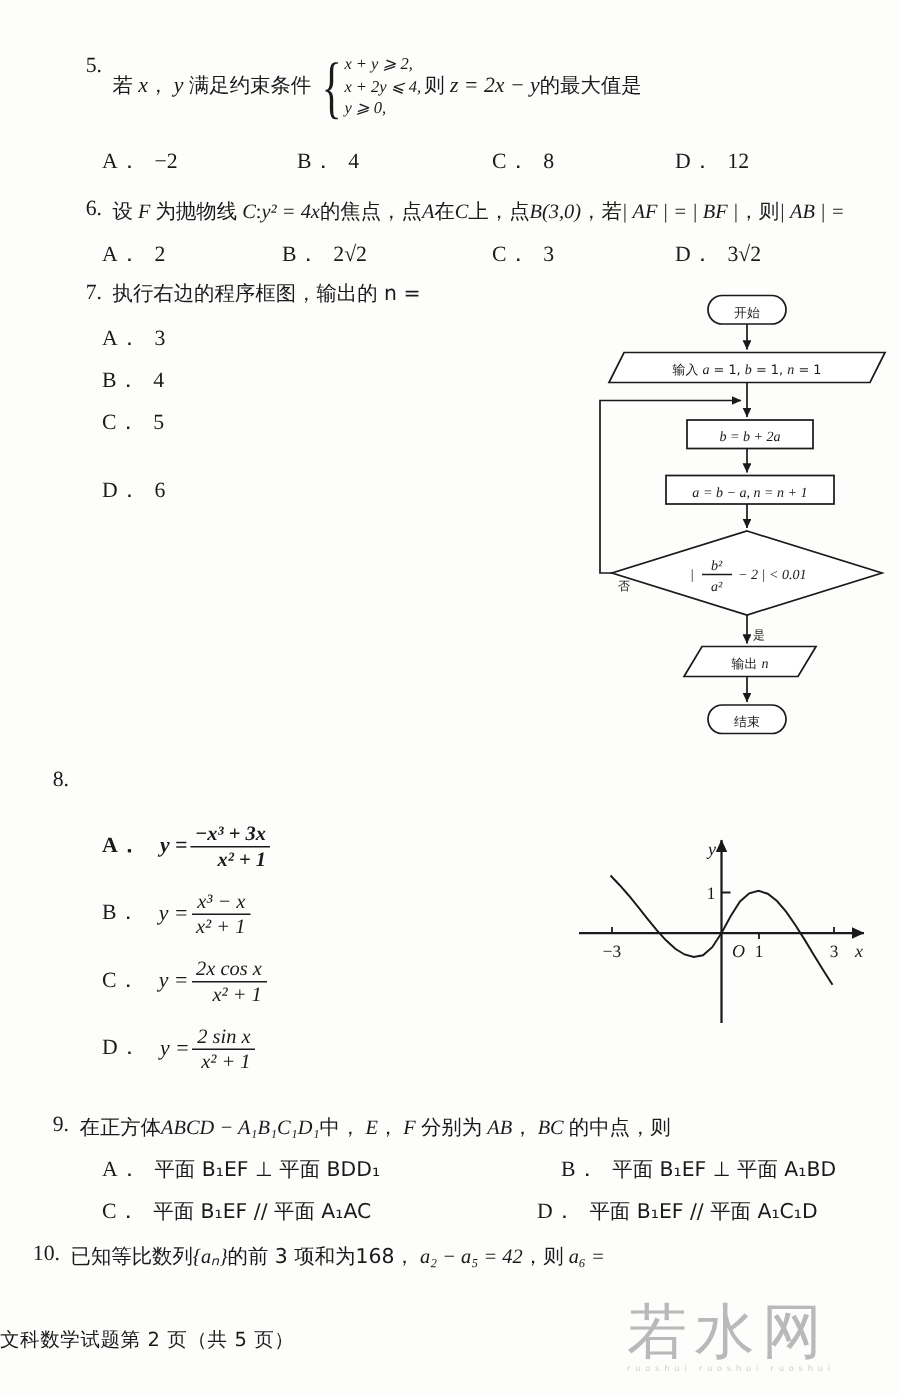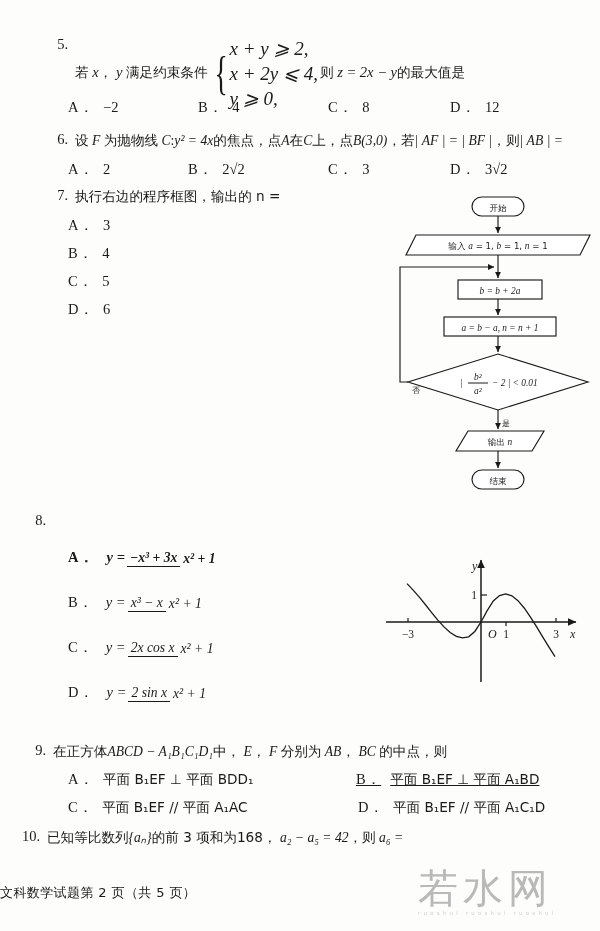--- a/index.html
+++ b/index.html
@@ -56,26 +56,27 @@
     vertical-align: middle;
     margin: 0 2px;
   }
   .sys .brace {
     font-size: 46px;
     line-height: 0.78;
     font-family: "Liberation Serif", serif;
     transform: scaleX(.6);
     margin-right: -2px;
   }
-  .sys .rows { display: flex; flex-direction: column; font-size: 19px; line-height: 1.32; }
+  .sys .rows { display: flex; flex-direction: column; font-size: 11px; line-height: 1.32; }
 
   
   .frac {
     display: inline-flex;
-    align-items: center;
+    flex-direction: column;
+    align-items: flex-end;
     vertical-align: middle;
     margin: 0 2px;
     font-size: 0.94em;
   }
   .frac .num { padding: 0 3px; border-bottom: 1.1px solid #1a1a1a; }
   .frac .den { padding: 0 3px; }
 
   
   #flowchart { position: absolute; left: 398px; top: 193px; width: 202px; height: 305px; }
   #flowchart svg { display:block; }
@@ -201,21 +202,21 @@
   <div class="opts" style="top:216px; height:110px;">
     <div class="opt" style="left:28px; top:0px;">
       <span class="lab">A．</span><span class="val mn">3</span>
     </div>
     <div class="opt" style="left:28px; top:28px;">
       <span class="lab">B．</span><span class="val mn">4</span>
     </div>
     <div class="opt" style="left:28px; top:56px;text-align:right;">
       <span class="lab">C．</span><span class="val mn">5</span>
     </div>
-    <div class="opt" style="left:28px; top:84px;">
+    <div class="opt" style="left:28px; top:101px;">
       <span class="lab">D．</span><span class="val mn">6</span>
     </div>
   </div>
 
   <div id="flowchart">
     <svg width="202" height="305" viewBox="0 0 202 305">
       <defs>
         <marker id="arrow" markerWidth="7" markerHeight="7" refX="5.4" refY="2.6" orient="auto">
           <path d="M0,0 L5.6,2.6 L0,5.2 Z" fill="#1a1a1a"></path>
         </marker>
@@ -339,21 +340,21 @@
       <span class="cn">分别为</span>
       <span class="mi">AB</span><span class="cn">，</span>
       <span class="mi">BC</span>
       <span class="cn">的中点，则</span>
     </span>
   </div>
   <div class="opts" style="top:770px; height:56px;">
     <div class="opt" style="left:28px; top:0px;">
       <span class="lab">A．</span><span class="val cn">平面 B₁EF ⊥ 平面 BDD₁</span>
     </div>
-    <div class="opt" style="left:316px; top:0px;text-decoration:underline;">
+    <div class="opt" style="left:334px; top:0px;">
       <span class="lab">B．</span><span class="val cn">平面 B₁EF ⊥ 平面 A₁BD</span>
     </div>
     <div class="opt" style="left:28px; top:28px;">
       <span class="lab">C．</span><span class="val cn">平面 B₁EF // 平面 A₁AC</span>
     </div>
     <div class="opt" style="left:318px; top:28px;">
       <span class="lab">D．</span><span class="val cn">平面 B₁EF // 平面 A₁C₁D</span>
     </div>
   </div>
 

